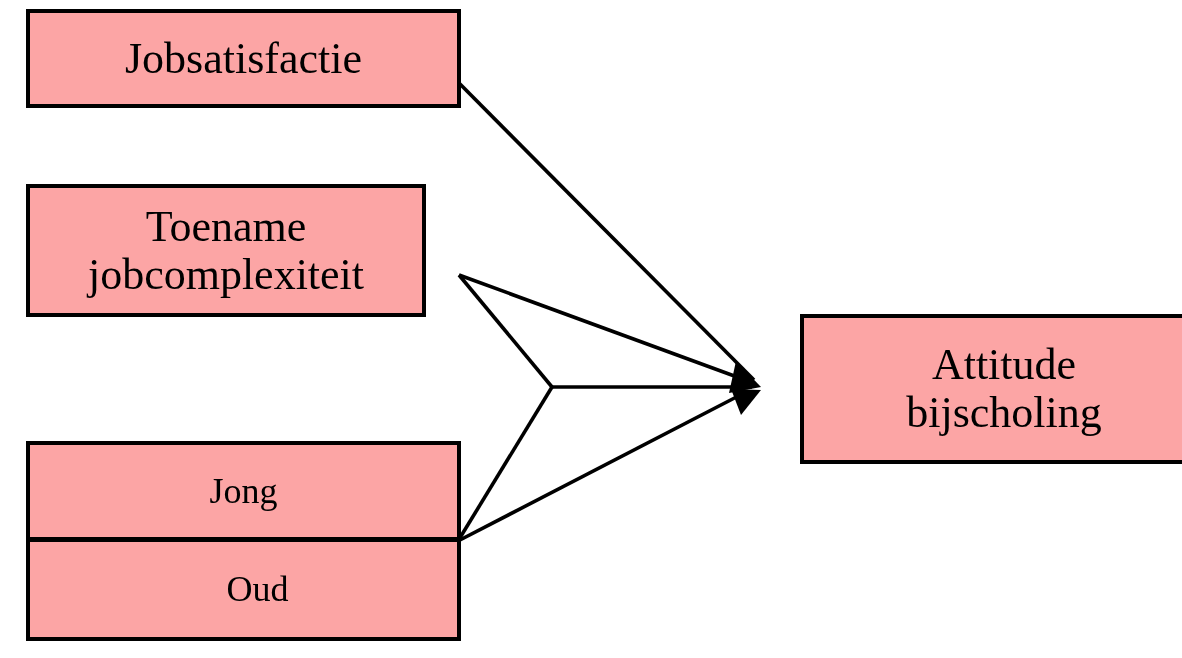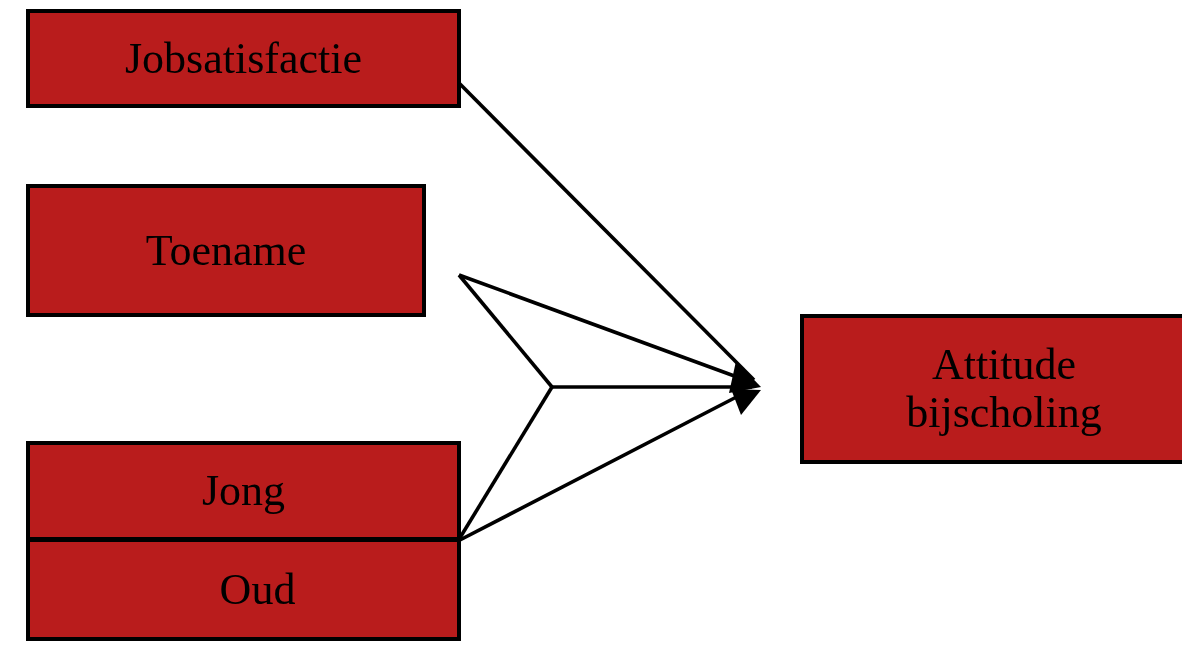--- a/index.html
+++ b/index.html
@@ -13,38 +13,38 @@
     height: 658px;
     background: #ffffff;
     font-family: "Liberation Serif", "DejaVu Serif", serif;
     color: #000000;
     overflow: hidden;
   }
   .box {
     position: absolute;
     box-sizing: border-box;
     border: 4px solid #000000;
-    background: #b91c1c;
+    background: #fca5a5;
     display: flex;
     flex-direction: column;
     align-items: center;
     justify-content: center;
     text-align: center;
     font-size: 44px;
     line-height: 1.08;
   }
   .box-jobsatisfactie { left: 26px; top: 9px;   width: 435px; height: 99px; }
   .box-toename        { left: 26px; top: 184px; width: 400px; height: 133px; }
   .box-attitude       { left: 800px; top: 314px; width: 408px; height: 150px; }
   .box-group          { left: 26px; top: 441px; width: 435px; height: 200px; padding: 0; display: block; }
   .cell {
     display: flex;
     align-items: center;
     justify-content: center;
-    font-size: 44px;
+    font-size: 36px;
     line-height: 1.08;
     box-sizing: border-box;
   }
   .cell-jong { height: 97px; border-bottom: 5px solid #000000; }
   .cell-oud  { height: 95px; padding-left: 28px; }
   .connector-layer {
     position: absolute;
     left: 0;
     top: 0;
     width: 1182px;
@@ -58,20 +58,21 @@
 <body>
 
 <div class="canvas">
 
   <div class="box box-jobsatisfactie">
     <span>Jobsatisfactie</span>
   </div>
 
   <div class="box box-toename">
     <span>Toename</span>
+    <span>jobcomplexiteit</span>
   </div>
 
   <div class="box box-group">
     <div class="cell cell-jong">
       <span>Jong</span>
     </div>
     <div class="cell cell-oud">
       <span>Oud</span>
     </div>
   </div>

